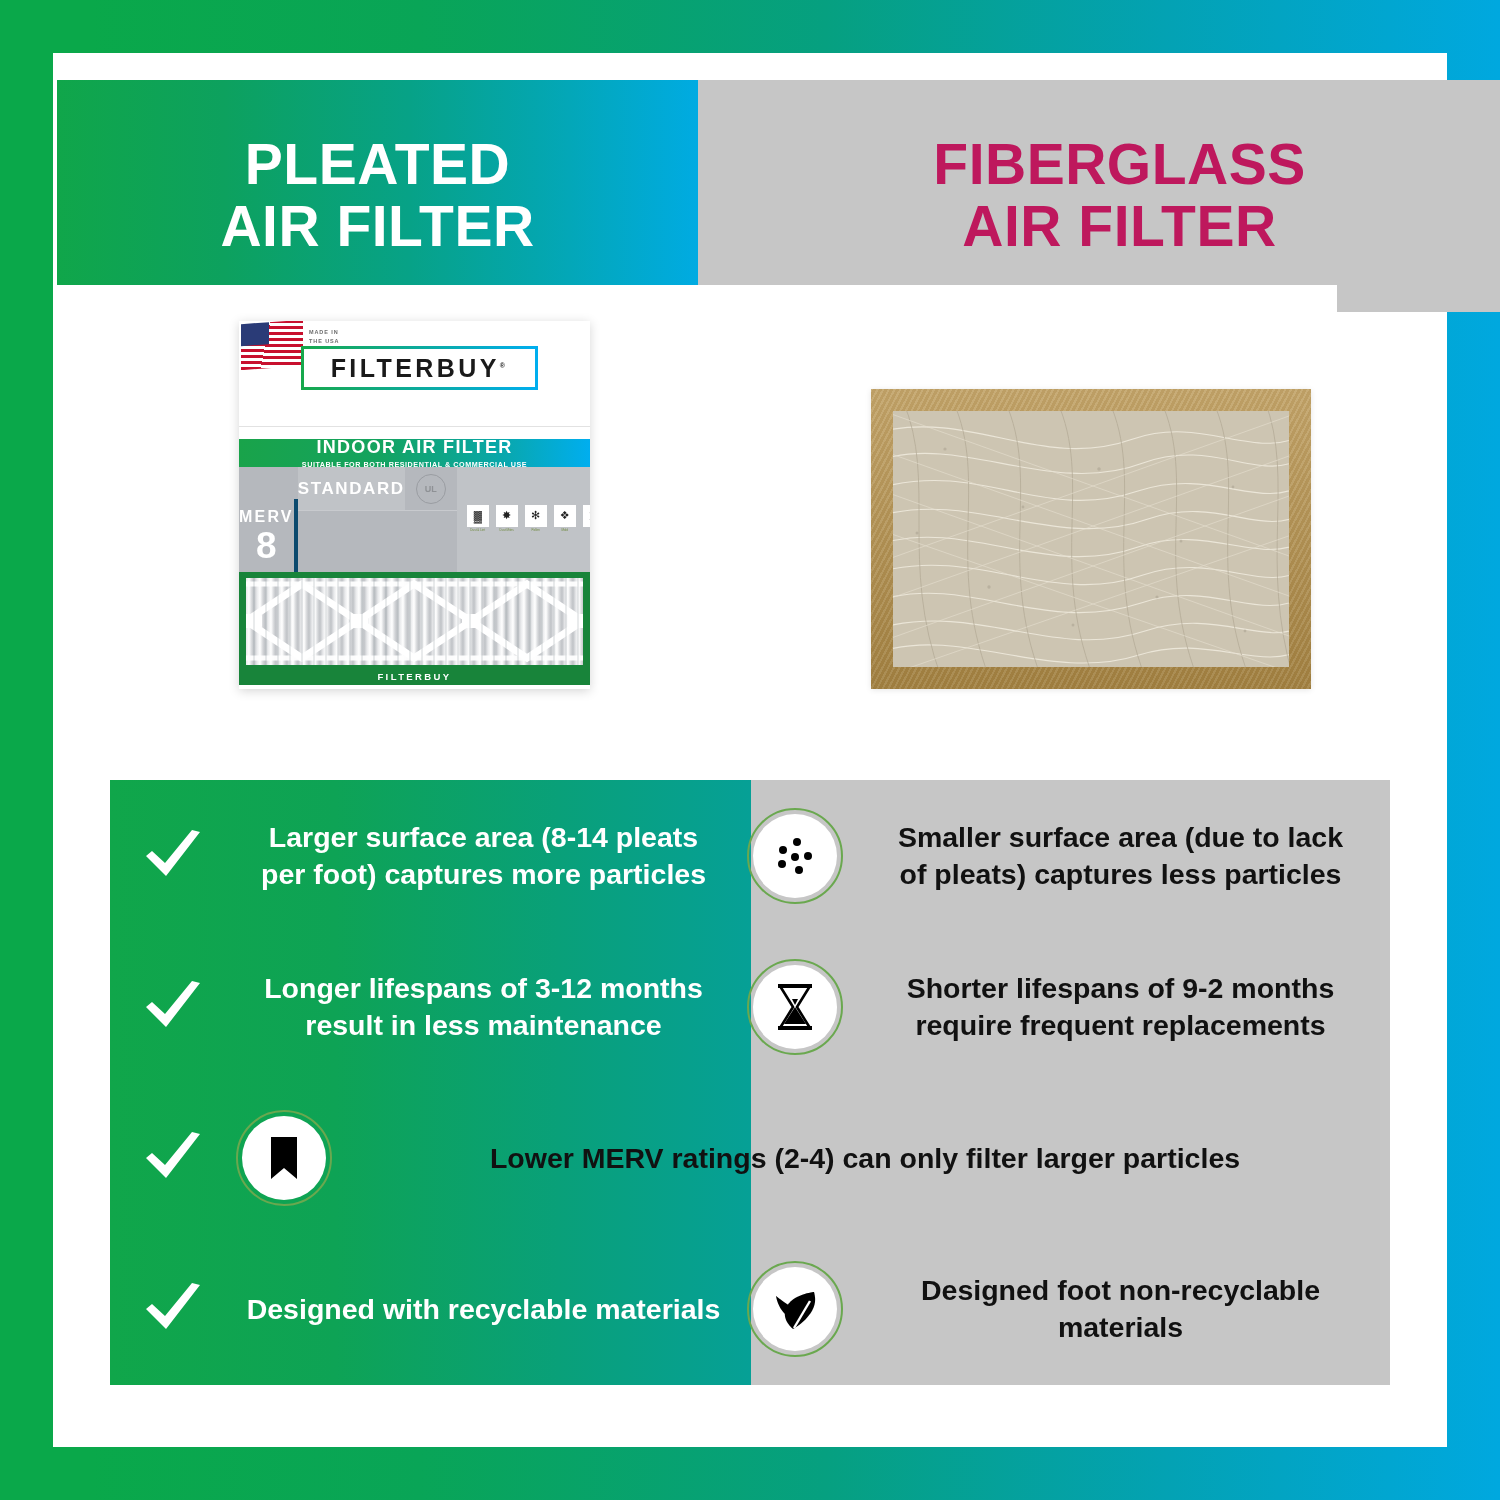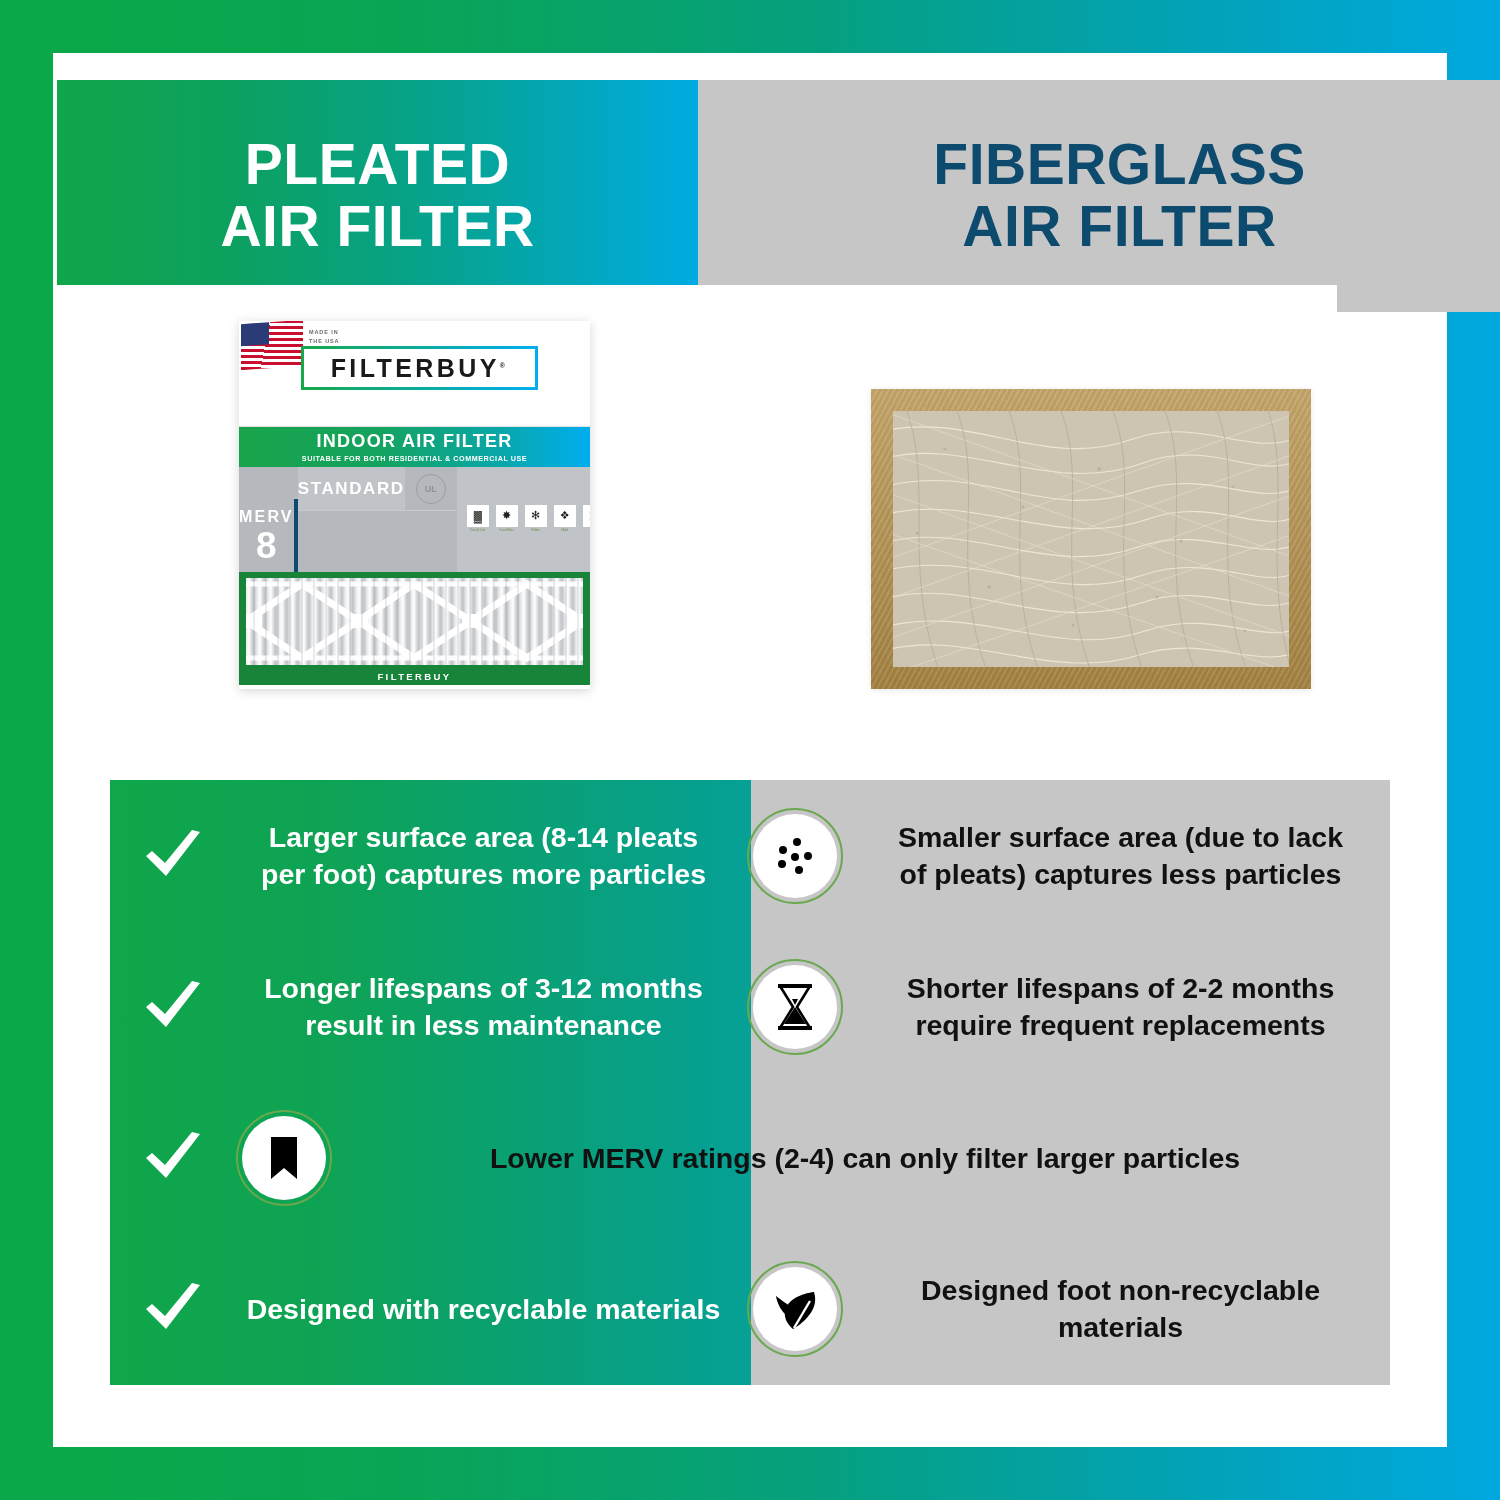--- a/index.html
+++ b/index.html
@@ -55,21 +55,21 @@
     justify-content: center;
   }
   .head-title {
     text-align: center;
     font-weight: 800;
     font-size: 57px;
     line-height: 1.08;
     letter-spacing: 0.5px;
   }
   .head-title.light { color: #ffffff; }
-  .head-title.dark  { color: #0c4a6e; }
+  .head-title.dark  { color: #be185d; }
   .head-title span { display: block; white-space: nowrap; }
 
   
   .product-row {
     position: absolute;
     left: 57px;
     top: 285px;
     width: 1280px;
     height: 440px;
     background: #ffffff;
@@ -135,27 +135,28 @@
     letter-spacing: 3.4px;
     color: #1a1a1a;
     position: relative;
   }
   .fb-logo-text sup {
     font-size: 7px;
     vertical-align: super;
     font-weight: 700;
   }
   .fb-green-band {
-    height: 40px;
+    height: 28px;
     background: linear-gradient(90deg, #19a34a 0%, #14a35f 40%, #09a7a9 74%, #00aeef 100%);
     color: #fff;
     display: flex;
     flex-direction: column;
     align-items: center;
     justify-content: center;
+    margin-top: 12px;
   }
   .fb-band-main {
     font-size: 18px; font-weight: 800; letter-spacing: 1.3px;
   }
   .fb-band-sub {
     font-size: 7.2px; font-weight: 700; letter-spacing: 0.55px; margin-top: 2px;
   }
   .fb-grey-zone {
     position: relative;
     height: 105px;
@@ -564,21 +565,21 @@
               <svg viewBox="0 0 50 50">
                 <path d="M10,4 H40 L27,25 L40,46 H10 L23,25 Z" fill="none" stroke="#000000" stroke-width="2.6" stroke-linejoin="round"></path>
                 <path d="M14,42 H36 L25,25 Z" fill="#000000"></path>
                 <path d="M22,17 H28 L25,23 Z" fill="#000000"></path>
                 <path d="M8,2 H42 V6 H8 Z" fill="#000000"></path>
                 <path d="M8,44 H42 V48 H8 Z" fill="#000000"></path>
               </svg>
             </div>
           </div>
         </div>
-        <div class="cmp-right-cell">Shorter lifespans of 2-2 months require frequent replacements</div>
+        <div class="cmp-right-cell">Shorter lifespans of 9-2 months require frequent replacements</div>
       </div>
 
       <div class="cmp-row">
         <div class="cmp-check">
           <svg viewBox="0 0 62 52">
             <path d="M4,26 L24,46 L58,2 L50,0 L23,33 L10,21 Z" fill="#ffffff"></path>
           </svg>
         </div>
         <div class="cmp-icon-slot">
           <div class="cmp-icon-ring">

